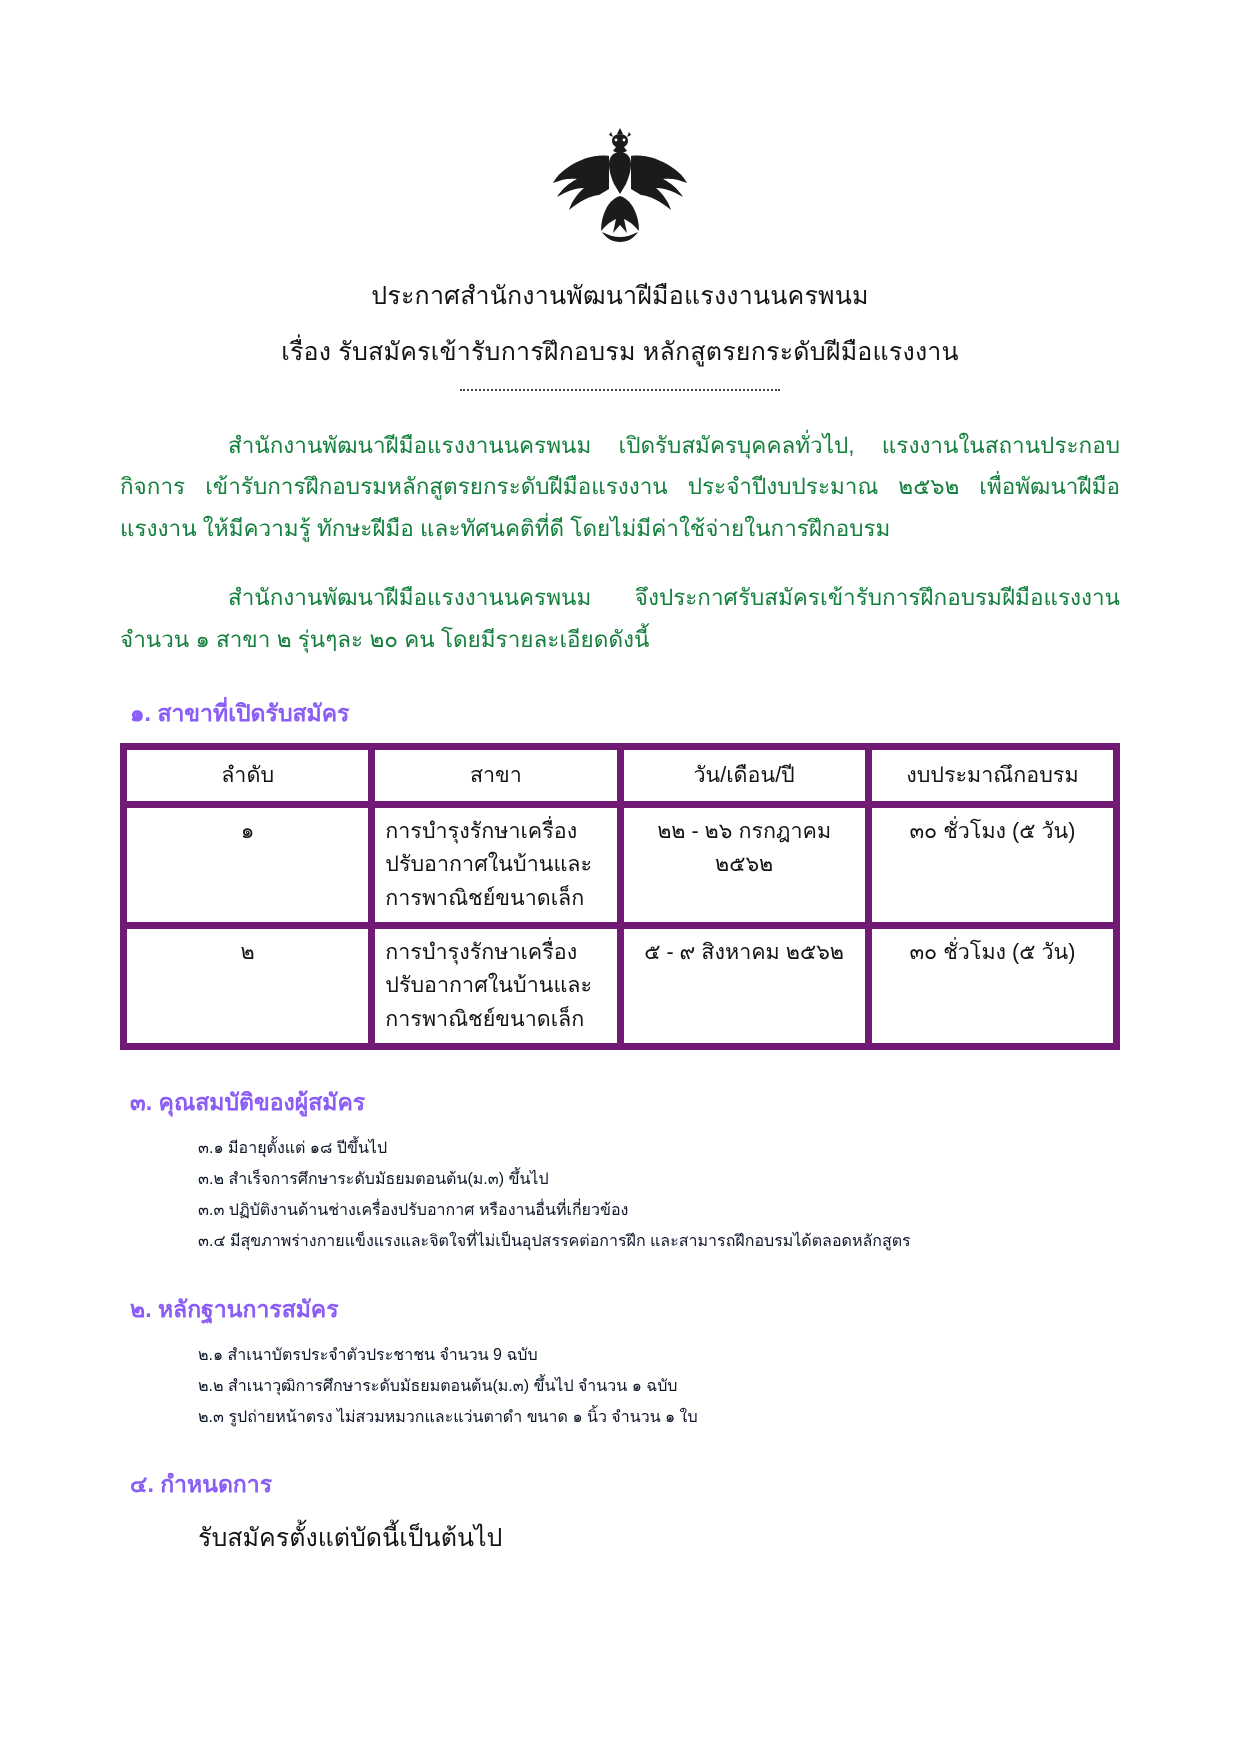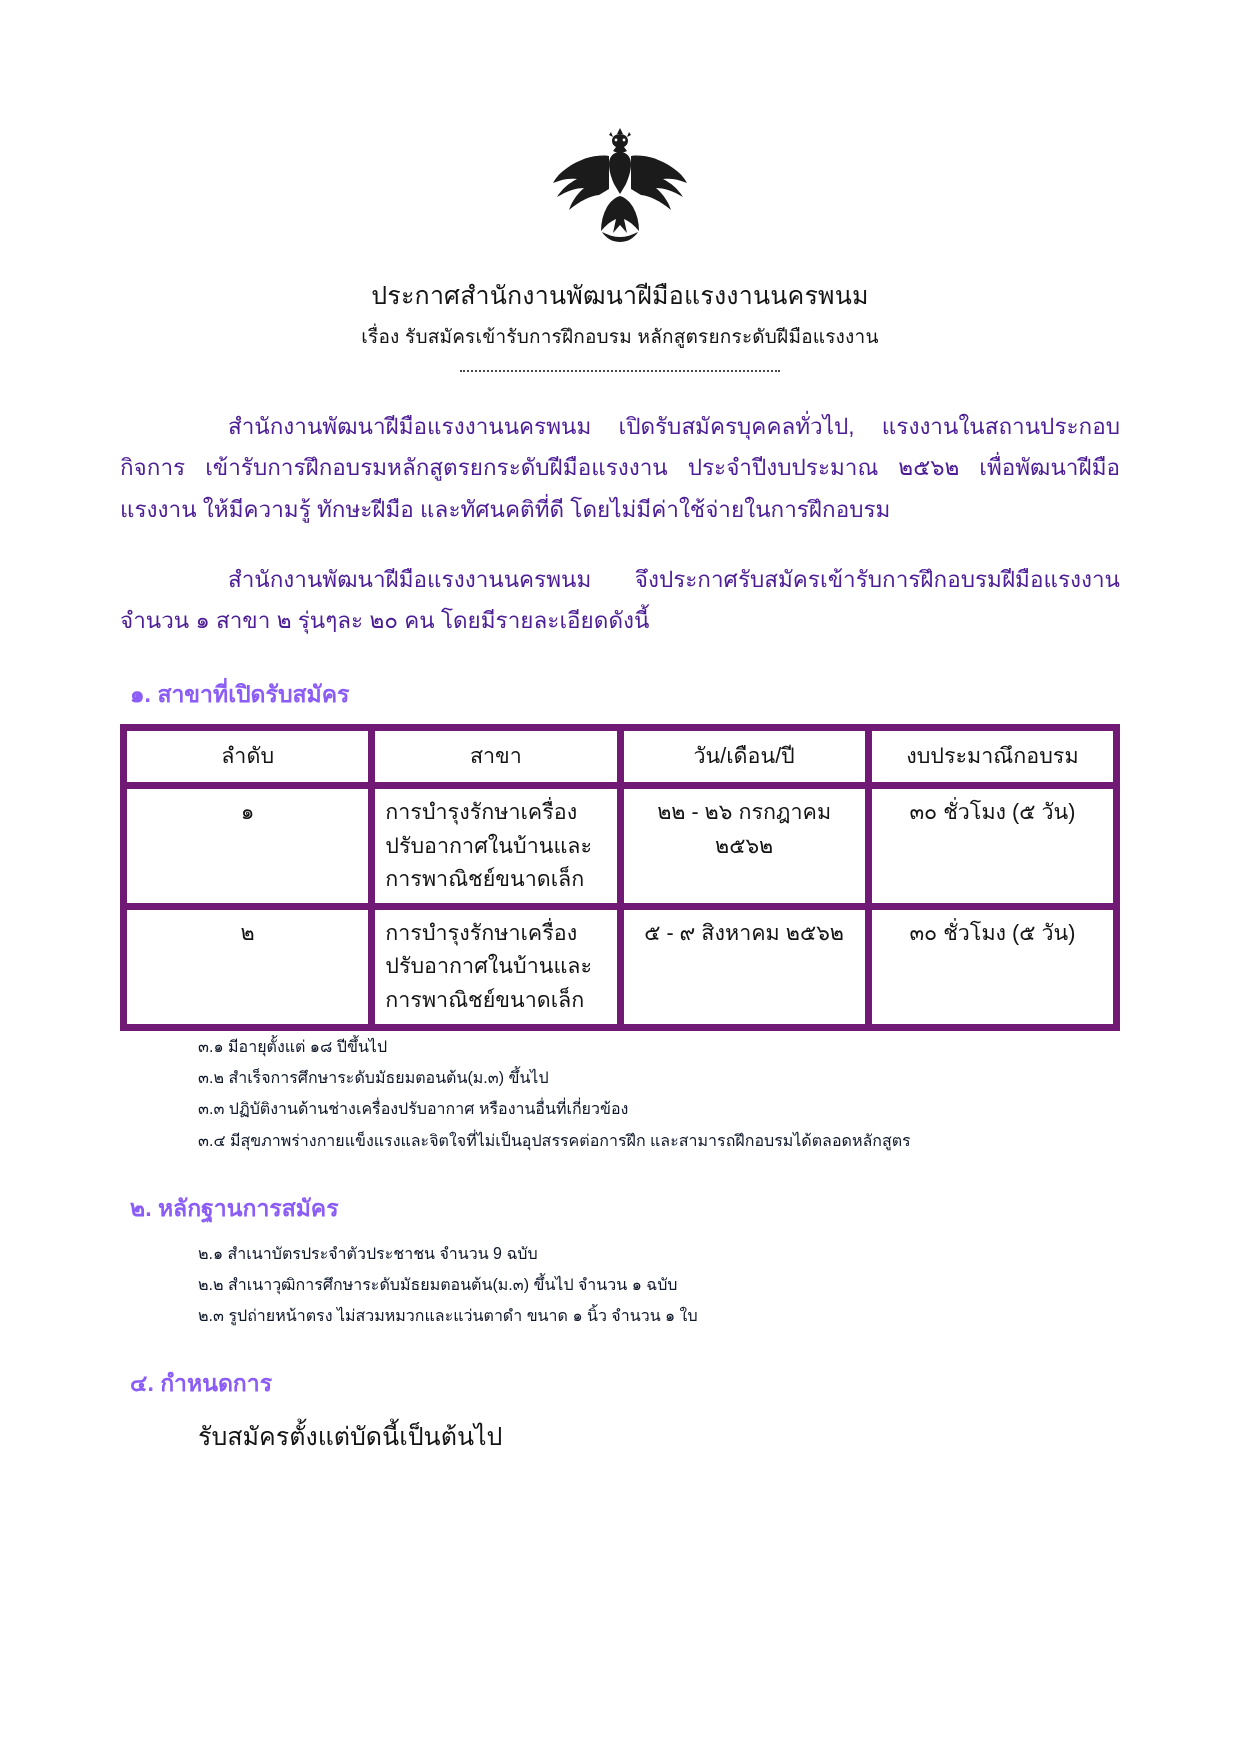--- a/index.html
+++ b/index.html
@@ -41,46 +41,46 @@
     text-align: center;
     margin-top: 24px;
   }
   .heading .line1 {
     font-size: 25px;
     letter-spacing: 0.2px;
     color: #141414;
     line-height: 1.45;
   }
   .heading .line2 {
-    font-size: 19px;
+    font-size: 25px;
     letter-spacing: 0.2px;
     color: #141414;
     line-height: 1.45;
-    margin-top: 10px;
+    margin-top: 20px;
   }
   .dotted-rule {
     width: 320px;
     margin: 18px auto 0 auto;
     border-bottom: 2px dotted #4a4a4a;
     height: 1px;
   }
 
   
   .content {
     margin: 0 auto;
     width: 1000px;
     padding-left: 0;
   }
   p.para {
     font-size: 22.5px;
     line-height: 1.85;
     margin: 0;
     text-align: justify;
     text-justify: inter-word;
-    color: #4c1d95;
+    color: #15803d;
   }
   p.para.first {
     margin-top: 34px;
     text-indent: 108px;
   }
   p.para.second {
     margin-top: 28px;
     text-indent: 108px;
   }
 
@@ -216,20 +216,21 @@
         </tr>
         <tr class="body-row">
           <td class="c-no">๒</td>
           <td class="c-name">การบำรุงรักษาเครื่องปรับอากาศในบ้านและการพาณิชย์ขนาดเล็ก</td>
           <td class="c-date">๕ - ๙ สิงหาคม ๒๕๖๒</td>
           <td class="c-dur">๓๐ ชั่วโมง (๕ วัน)</td>
         </tr>
       </tbody>
     </table>
 
+    <div class="section-head">๓. คุณสมบัติของผู้สมัคร</div>
     <ul class="sub-list">
       <li>๓.๑ มีอายุตั้งแต่ ๑๘ ปีขึ้นไป</li>
       <li>๓.๒ สำเร็จการศึกษาระดับมัธยมตอนต้น(ม.๓) ขึ้นไป</li>
       <li>๓.๓ ปฏิบัติงานด้านช่างเครื่องปรับอากาศ หรืองานอื่นที่เกี่ยวข้อง</li>
       <li>๓.๔ มีสุขภาพร่างกายแข็งแรงและจิตใจที่ไม่เป็นอุปสรรคต่อการฝึก และสามารถฝึกอบรมได้ตลอดหลักสูตร</li>
     </ul>
 
     <div class="section-head">๒. หลักฐานการสมัคร</div>
     <ul class="sub-list">
       <li>๒.๑ สำเนาบัตรประจำตัวประชาชน จำนวน  9 ฉบับ</li>

